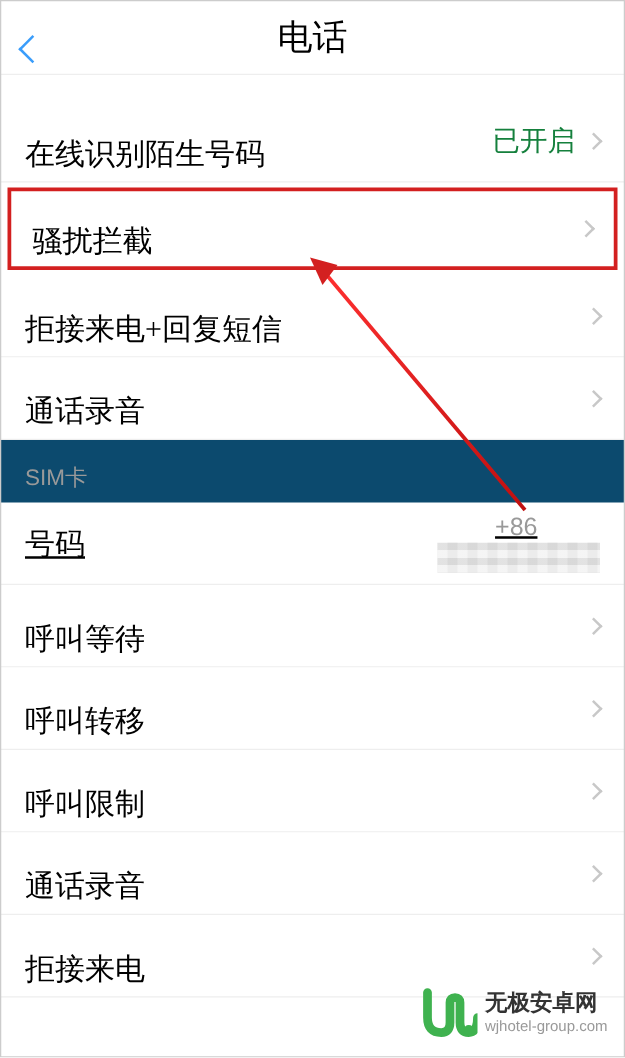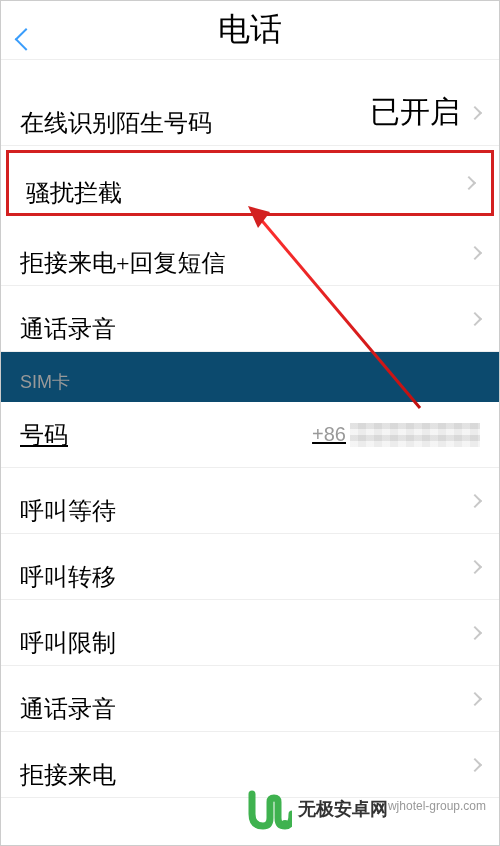--- a/index.html
+++ b/index.html
@@ -45,21 +45,21 @@
       top: 11px;
       left: 2px;
       width: 14px;
       height: 14px;
       border-left: 2px solid #3a9dfb;
       border-bottom: 2px solid #3a9dfb;
       transform: rotate(45deg);
       transform-origin: top left;
     }
     .header-title {
-      font-size: 32px;
+      font-size: 28px;
       color: #000;
       font-weight: normal;
     }
     .content {
       padding-top: 20px;
     }
     .list-item {
       height: 66px;
       display: flex;
       align-items: center;
@@ -73,22 +73,22 @@
       border: 3px solid #d32020;
       margin: 4px 6px 4px 6px;
       padding: 0 17px;
     }
     .item-label {
       font-size: 24px;
       color: #000;
       margin-top: 20px;
     }
     .item-value {
-      font-size: 30px;
-      color: #000000;
+      font-size: 22px;
+      color: #15803d;
       margin-right: 10px;
     }
     .chevron-right {
       width: 10px;
       height: 10px;
       border-top: 2px solid #c8c8c8;
       border-right: 2px solid #c8c8c8;
       transform: rotate(45deg);
       flex-shrink: 0;
     }
@@ -117,20 +117,21 @@
       border-bottom: 1px solid #eee;
       text-decoration: underline;
     }
     .phone-label {
       font-size: 24px;
       color: #000;
     }
     .phone-value {
       display: flex;
       align-items: center;
+      flex-direction: column;
     }
     .phone-prefix {
       font-size: 20px;
       color: #999;
       font-family: Arial, sans-serif;
     }
     .phone-mosaic {
       width: 130px;
       height: 24px;
       margin-left: 4px;
@@ -168,21 +169,21 @@
       align-items: center;
     }
     .wm-logo {
       width: 44px;
       height: 44px;
       position: relative;
       margin-right: 6px;
     }
     .wm-text {
       display: flex;
-      flex-direction: row;
+      flex-direction: column;
       justify-content: center;
     }
     .wm-title {
       font-size: 18px;
       color: #333;
       font-family: "Microsoft YaHei", Arial, sans-serif;
       font-weight: bold;
       line-height: 1.2;
     }
     .wm-url {

